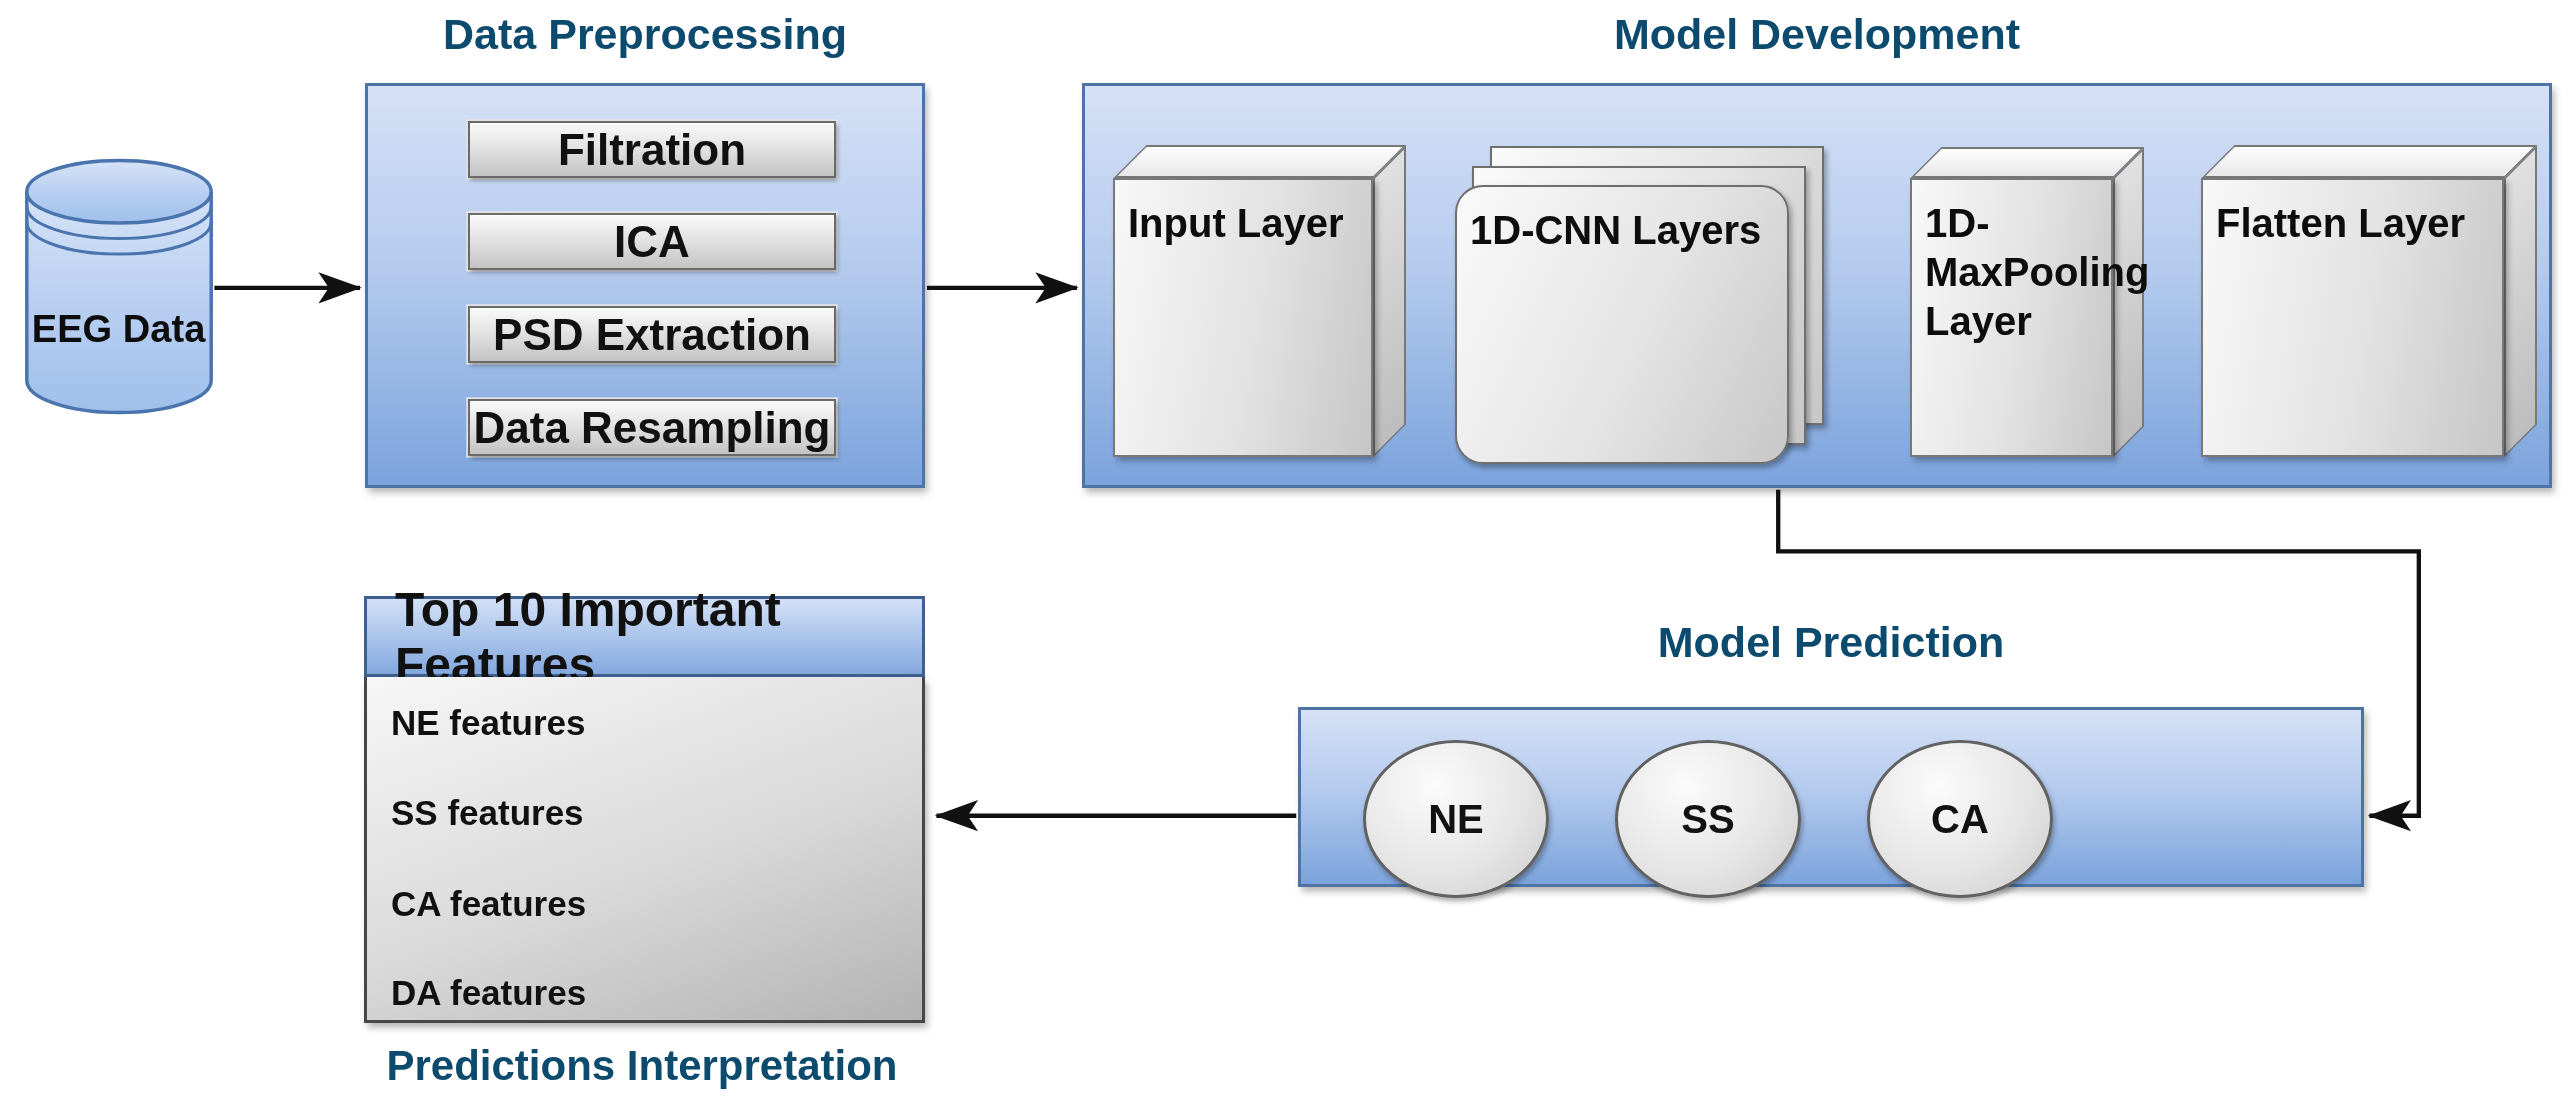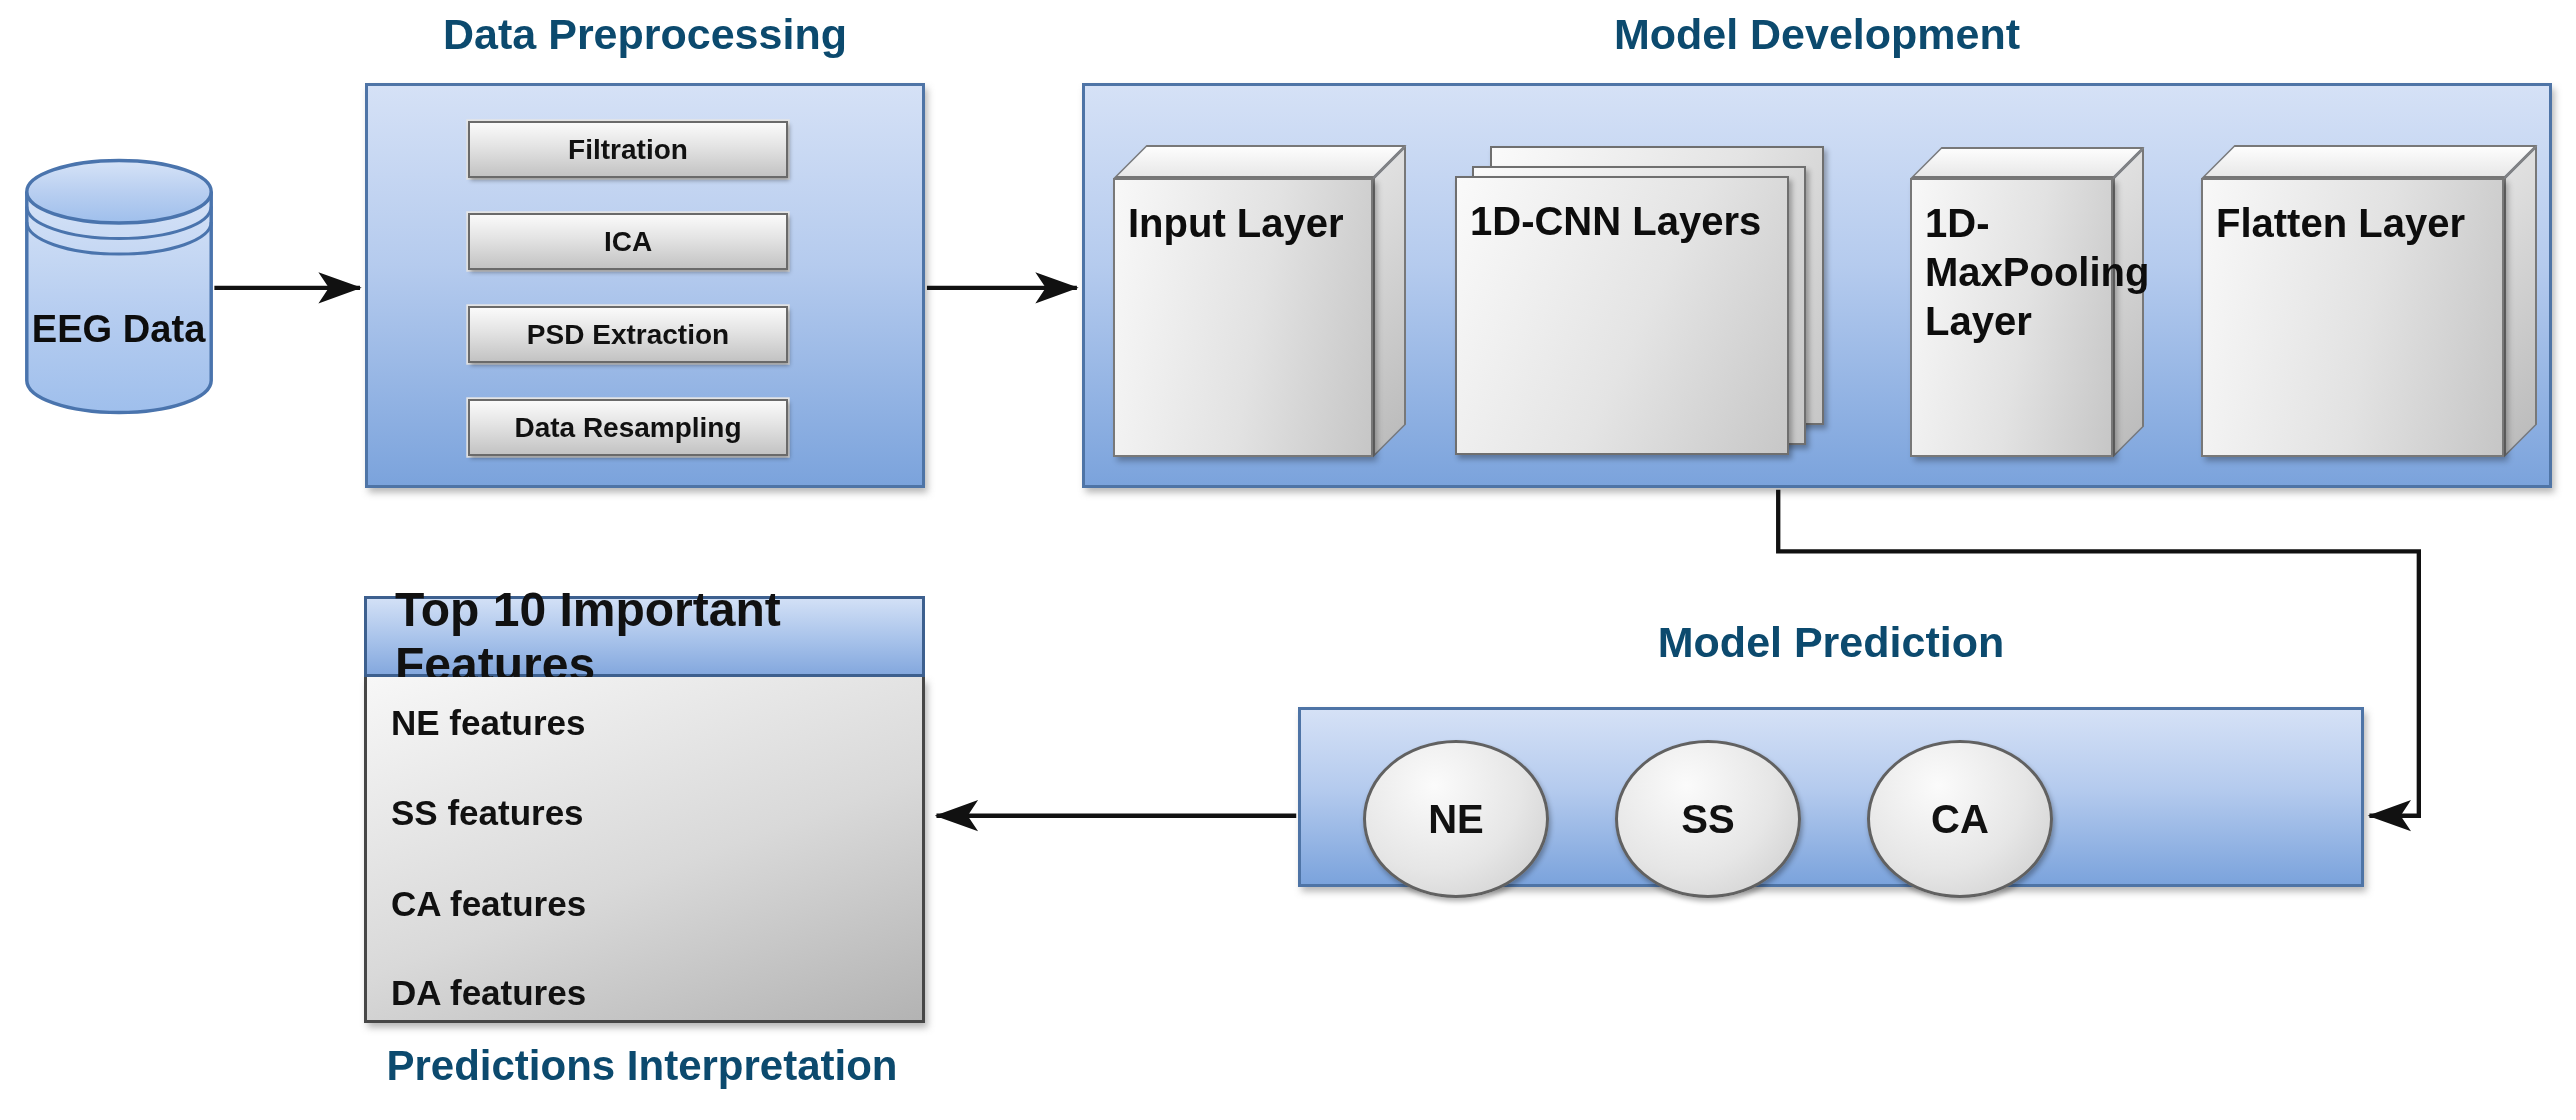--- a/index.html
+++ b/index.html
@@ -15,26 +15,26 @@
 
   
   .panel{position:absolute;border:3.5px solid #4e74a6;
          background:linear-gradient(180deg,#d5e1f6 0%,#b5cbee 45%,#7ba3dc 100%);
          box-shadow:2.6px 5.2px 7px rgba(110,110,110,.5);box-sizing:border-box;}
   .p-dp{left:365px;top:83px;width:560px;height:405px;}
   .p-md{left:1082px;top:83px;width:1470px;height:405px;}
   .p-mp{left:1298px;top:707px;width:1066px;height:180px;}
 
   
-  .step-btn{position:absolute;left:100px;width:320px;height:57px;
+  .step-btn{position:absolute;left:100px;width:368px;height:57px;
             border:2.6px solid #6a6a6a;box-sizing:border-box;
             background:linear-gradient(180deg,#fafafa 0%,#e3e3e3 45%,#c3c3c3 100%);
             box-shadow:1.7px 2.6px 4.3px rgba(0,0,0,.35), 0 0 0 1.7px #e6e6e6;
             display:flex;align-items:center;justify-content:center;
-            font-size:28px;font-weight:700;}
+            font-size:44px;font-weight:700;}
   .sb0{top:35px;} .sb1{top:127px;} .sb2{top:220px;} .sb3{top:313px;}
 
   
   .cuboid{position:absolute;}
   .cuboid .face{position:absolute;border:2.6px solid #787878;box-sizing:border-box;}
   .face-front{left:0;top:var(--d);width:var(--w);height:var(--h);
               background:linear-gradient(100deg,#f8f8f8 0%,#e2e2e2 55%,#c6c6c6 100%);
               box-shadow:3.5px 4.3px 6px rgba(0,0,0,.3);}
   .face-top{left:calc(var(--d)/2);top:0;width:var(--w);height:var(--d);
             transform:skewX(-45deg);
@@ -52,21 +52,21 @@
                overflow:visible;}
   .nowrap{white-space:nowrap;}
 
   
   .stack{position:absolute;left:1455px;top:146px;width:368px;height:318px;}
   .sheet{position:absolute;width:334px;height:279px;border:2.6px solid #6f6f6f;box-sizing:border-box;
          background:linear-gradient(115deg,#fafafa 0%,#e4e4e4 55%,#c7c7c7 100%);
          box-shadow:2.6px 3.5px 5.2px rgba(0,0,0,.3);}
   .sheet-back{left:35px;top:0;}
   .sheet-mid{left:17.3px;top:20px;}
-  .sheet-front{left:0;top:30px;}
+  .sheet-front{left:0;top:39px;border-radius:28px;}
 
   
   .pred-ellipse{position:absolute;width:186px;height:158px;border-radius:50%;
                 border:3.5px solid #616161;box-sizing:border-box;
                 background:radial-gradient(ellipse at 38% 28%,#fbfbfb 0%,#e6e6e6 55%,#cacaca 100%);
                 display:flex;align-items:center;justify-content:center;
                 font-size:40px;font-weight:700;box-shadow:1.7px 3.5px 5.2px rgba(0,0,0,.3);}
   .pe0{left:62px;top:30px;} .pe1{left:314px;top:30px;}
   .pe2{left:566px;top:30px;} .pe3{left:818px;top:30px;}
 

